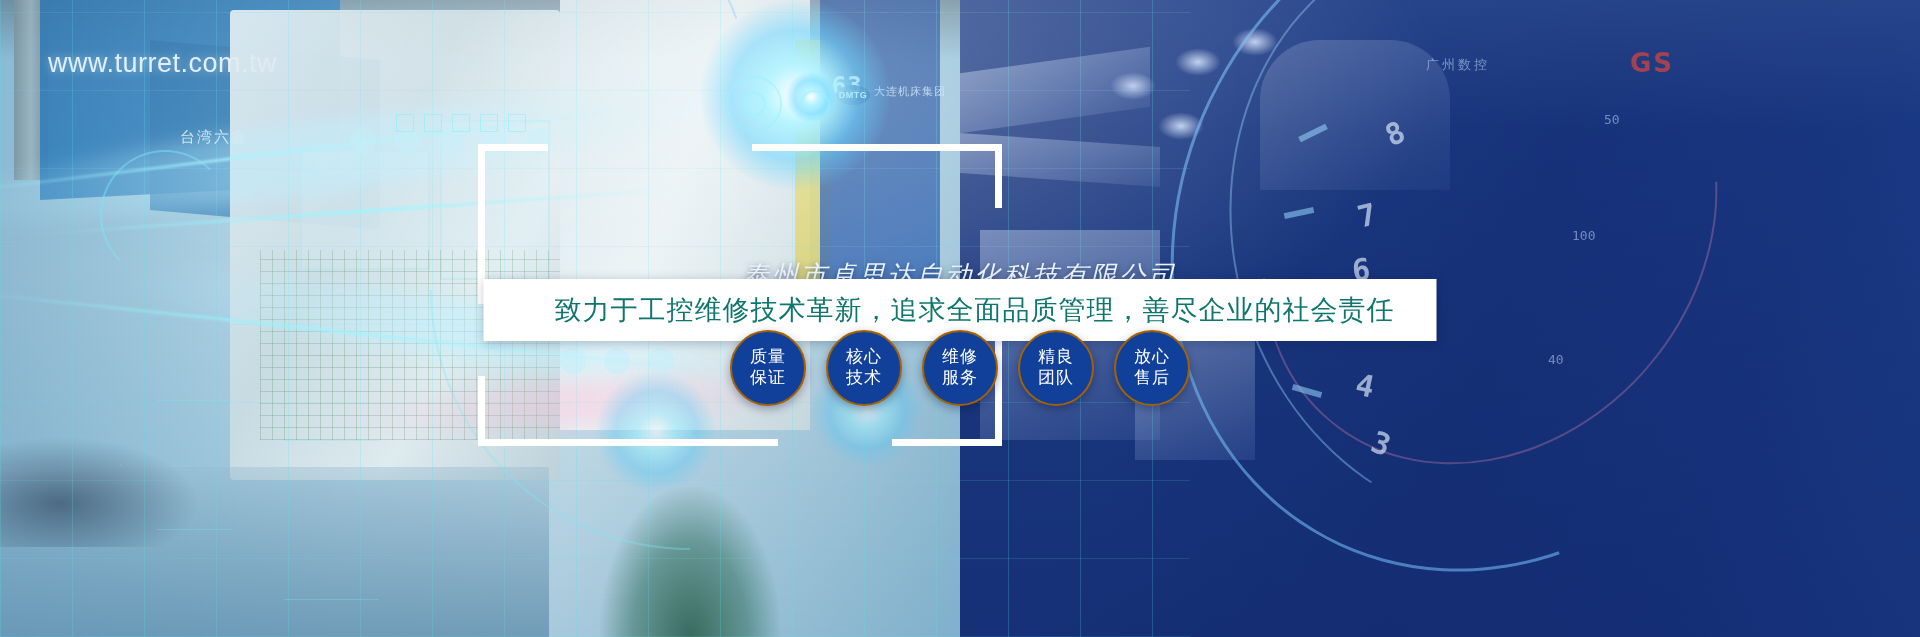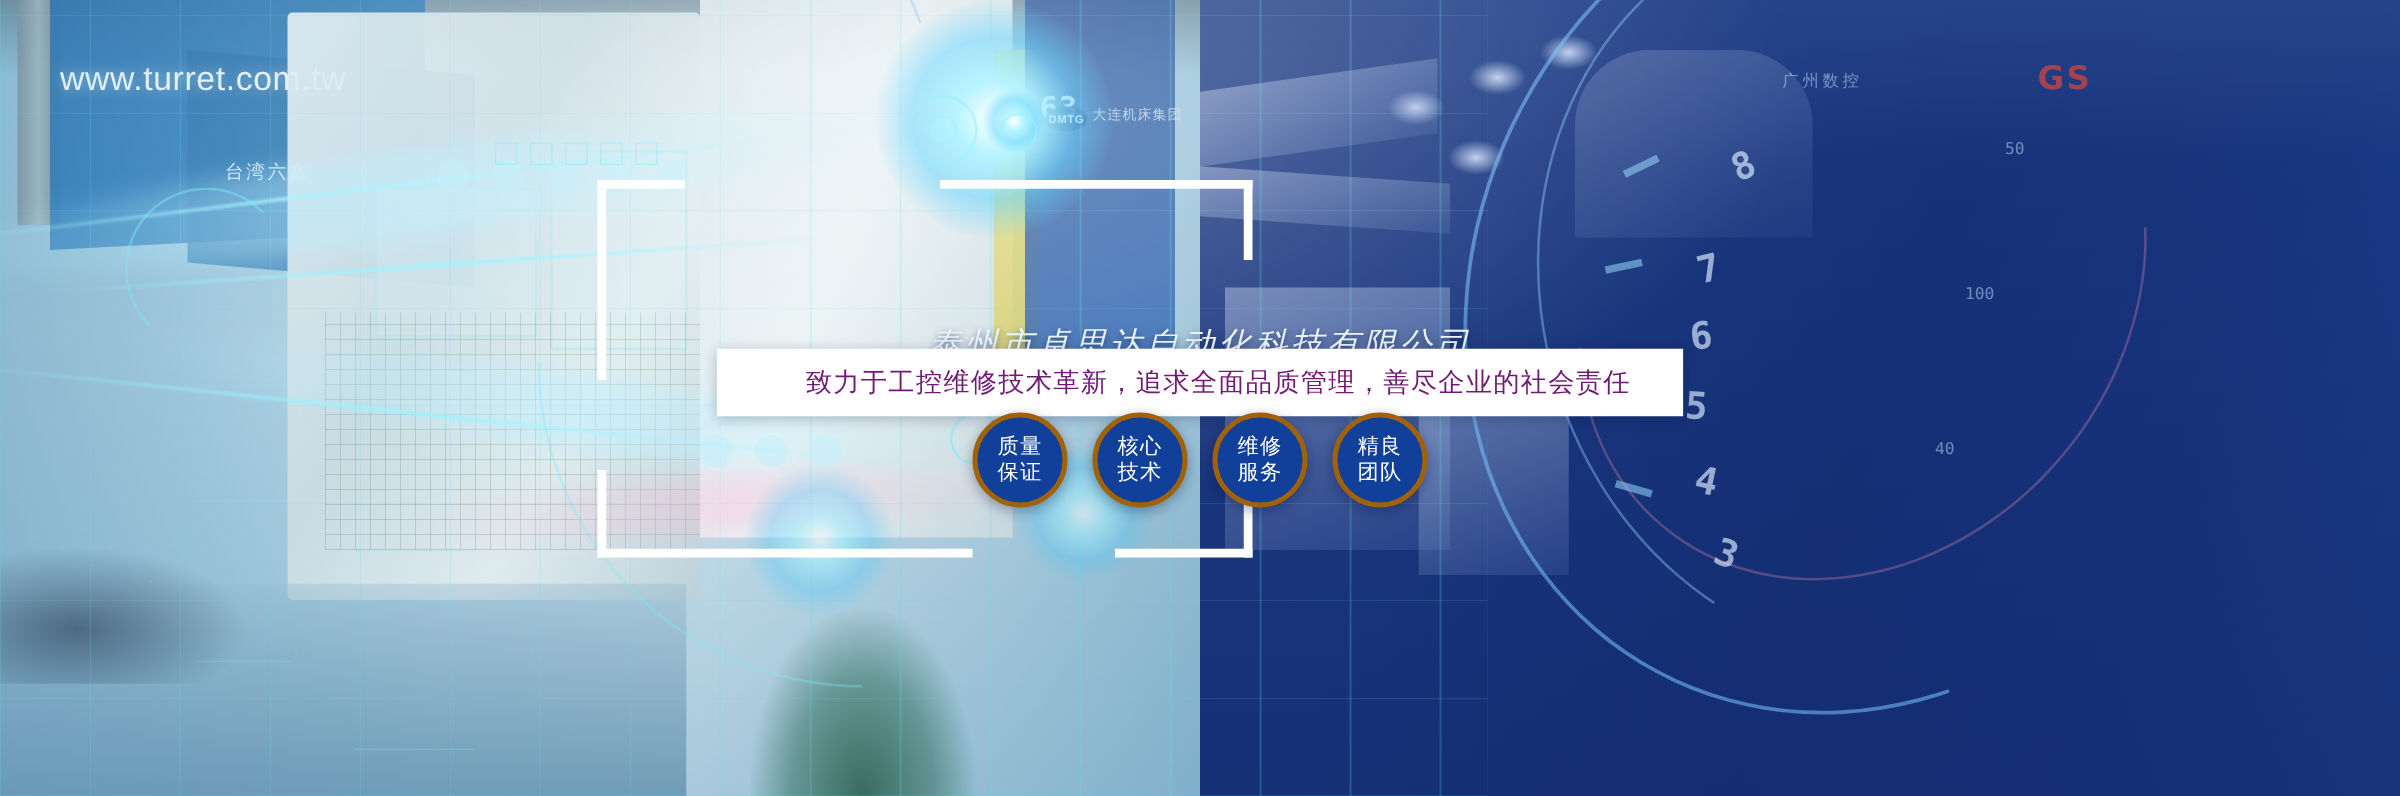--- a/index.html
+++ b/index.html
@@ -245,31 +245,31 @@
     margin-top:20px;
   }
 
   .tagline-bar{
     position:absolute; left:50%; transform:translateX(-50%); top:279px;
     background:#ffffff; padding:13px 42px;
     white-space:nowrap;
     box-shadow:0 2px 10px rgba(0,20,60,.25);
   }
   .tagline-bar span{
-    color:#701a75; font-size:21px; letter-spacing:1px;margin-left:29px;
+    color:#0f766e; font-size:27px; letter-spacing:1px;margin-left:29px;
   }
 
   .badges{
     position:absolute; left:50%; transform:translateX(-50%); top:330px;
     display:flex; gap:20px;
   }
   .badge{
     width:76px; height:76px; border-radius:50%;
     background:#11409a;
-    border:4px solid #a16207;
+    border:2px solid #a16207;
     display:flex; flex-direction:column; align-items:center; justify-content:center;
     color:#ffffff; font-size:17px; line-height:1.22; letter-spacing:1px;
     box-shadow:0 3px 10px rgba(0,15,55,.35);
   }
 
   .sheen{
     position:absolute; inset:0;
     background:
       radial-gradient(ellipse at 38% 12%, rgba(255,255,255,.30), rgba(255,255,255,0) 42%),
       linear-gradient(105deg, rgba(120,210,250,.10) 0%, rgba(255,255,255,0) 38%);
@@ -424,16 +424,20 @@
         <span>技术</span>
       </div>
       <div class="badge">
         <span>维修</span>
         <span>服务</span>
       </div>
       <div class="badge">
         <span>精良</span>
         <span>团队</span>
       </div>
+      <div class="badge">
+        <span>放心</span>
+        <span>售后</span>
+      </div>
     </div>
 
   </div>
 </div>
 
 </body></html>

